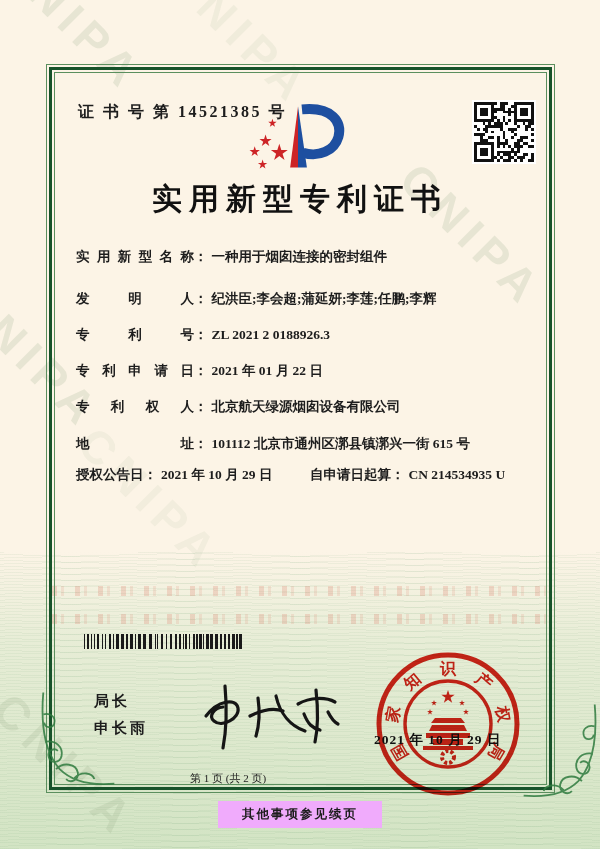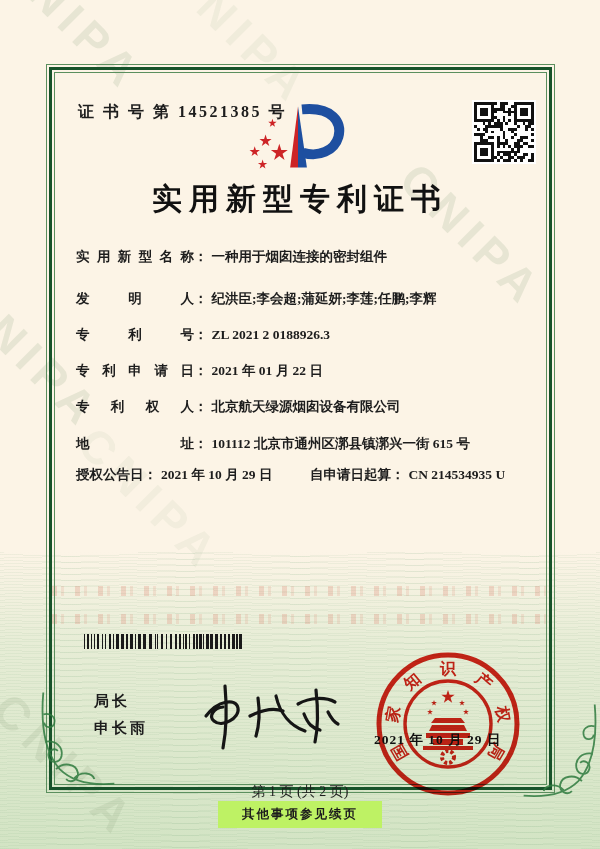--- a/index.html
+++ b/index.html
@@ -62,24 +62,24 @@
   .signature{left:178px;top:674px;z-index:5;}
   
   .seal{left:373px;top:649px;width:150px;height:150px;z-index:6;mix-blend-mode:multiply;}
   .seal svg{position:absolute;left:0;top:0;}
   .seal-char{
     position:absolute;left:50%;top:50%;z-index:6;
     font-size:16px;font-weight:bold;color:#d8261a;
     font-family:"Liberation Serif","DejaVu Serif",serif;
   }
   .seal-date{left:374px;top:731px;z-index:7;font-size:13.5px;font-weight:bold;letter-spacing:1px;color:#101010;}
-  .page-footer{left:190px;top:771px;width:220px;text-align:center;z-index:7;font-size:14px;margin-top:12px;}
+  .page-footer{left:190px;top:771px;width:220px;z-index:7;font-size:11px;}
   .cont-tab{
     left:50%;top:801px;transform:translateX(-50%);z-index:4;
-    background:#bef264;padding:5px 24px;font-size:12.5px;font-weight:600;letter-spacing:2px;white-space:nowrap;
+    background:#f0abfc;padding:5px 24px;font-size:12.5px;font-weight:600;letter-spacing:2px;white-space:nowrap;
   }
 </style>
 </head>
 <body>
 
 <div class="abs green-zone"></div>
 <div class="abs red-band" style="top:586px"></div>
 <div class="abs red-band" style="top:614px"></div>
 
 <span class="abs wm" style="left:-18px;top:-8px">CNIPA</span>

